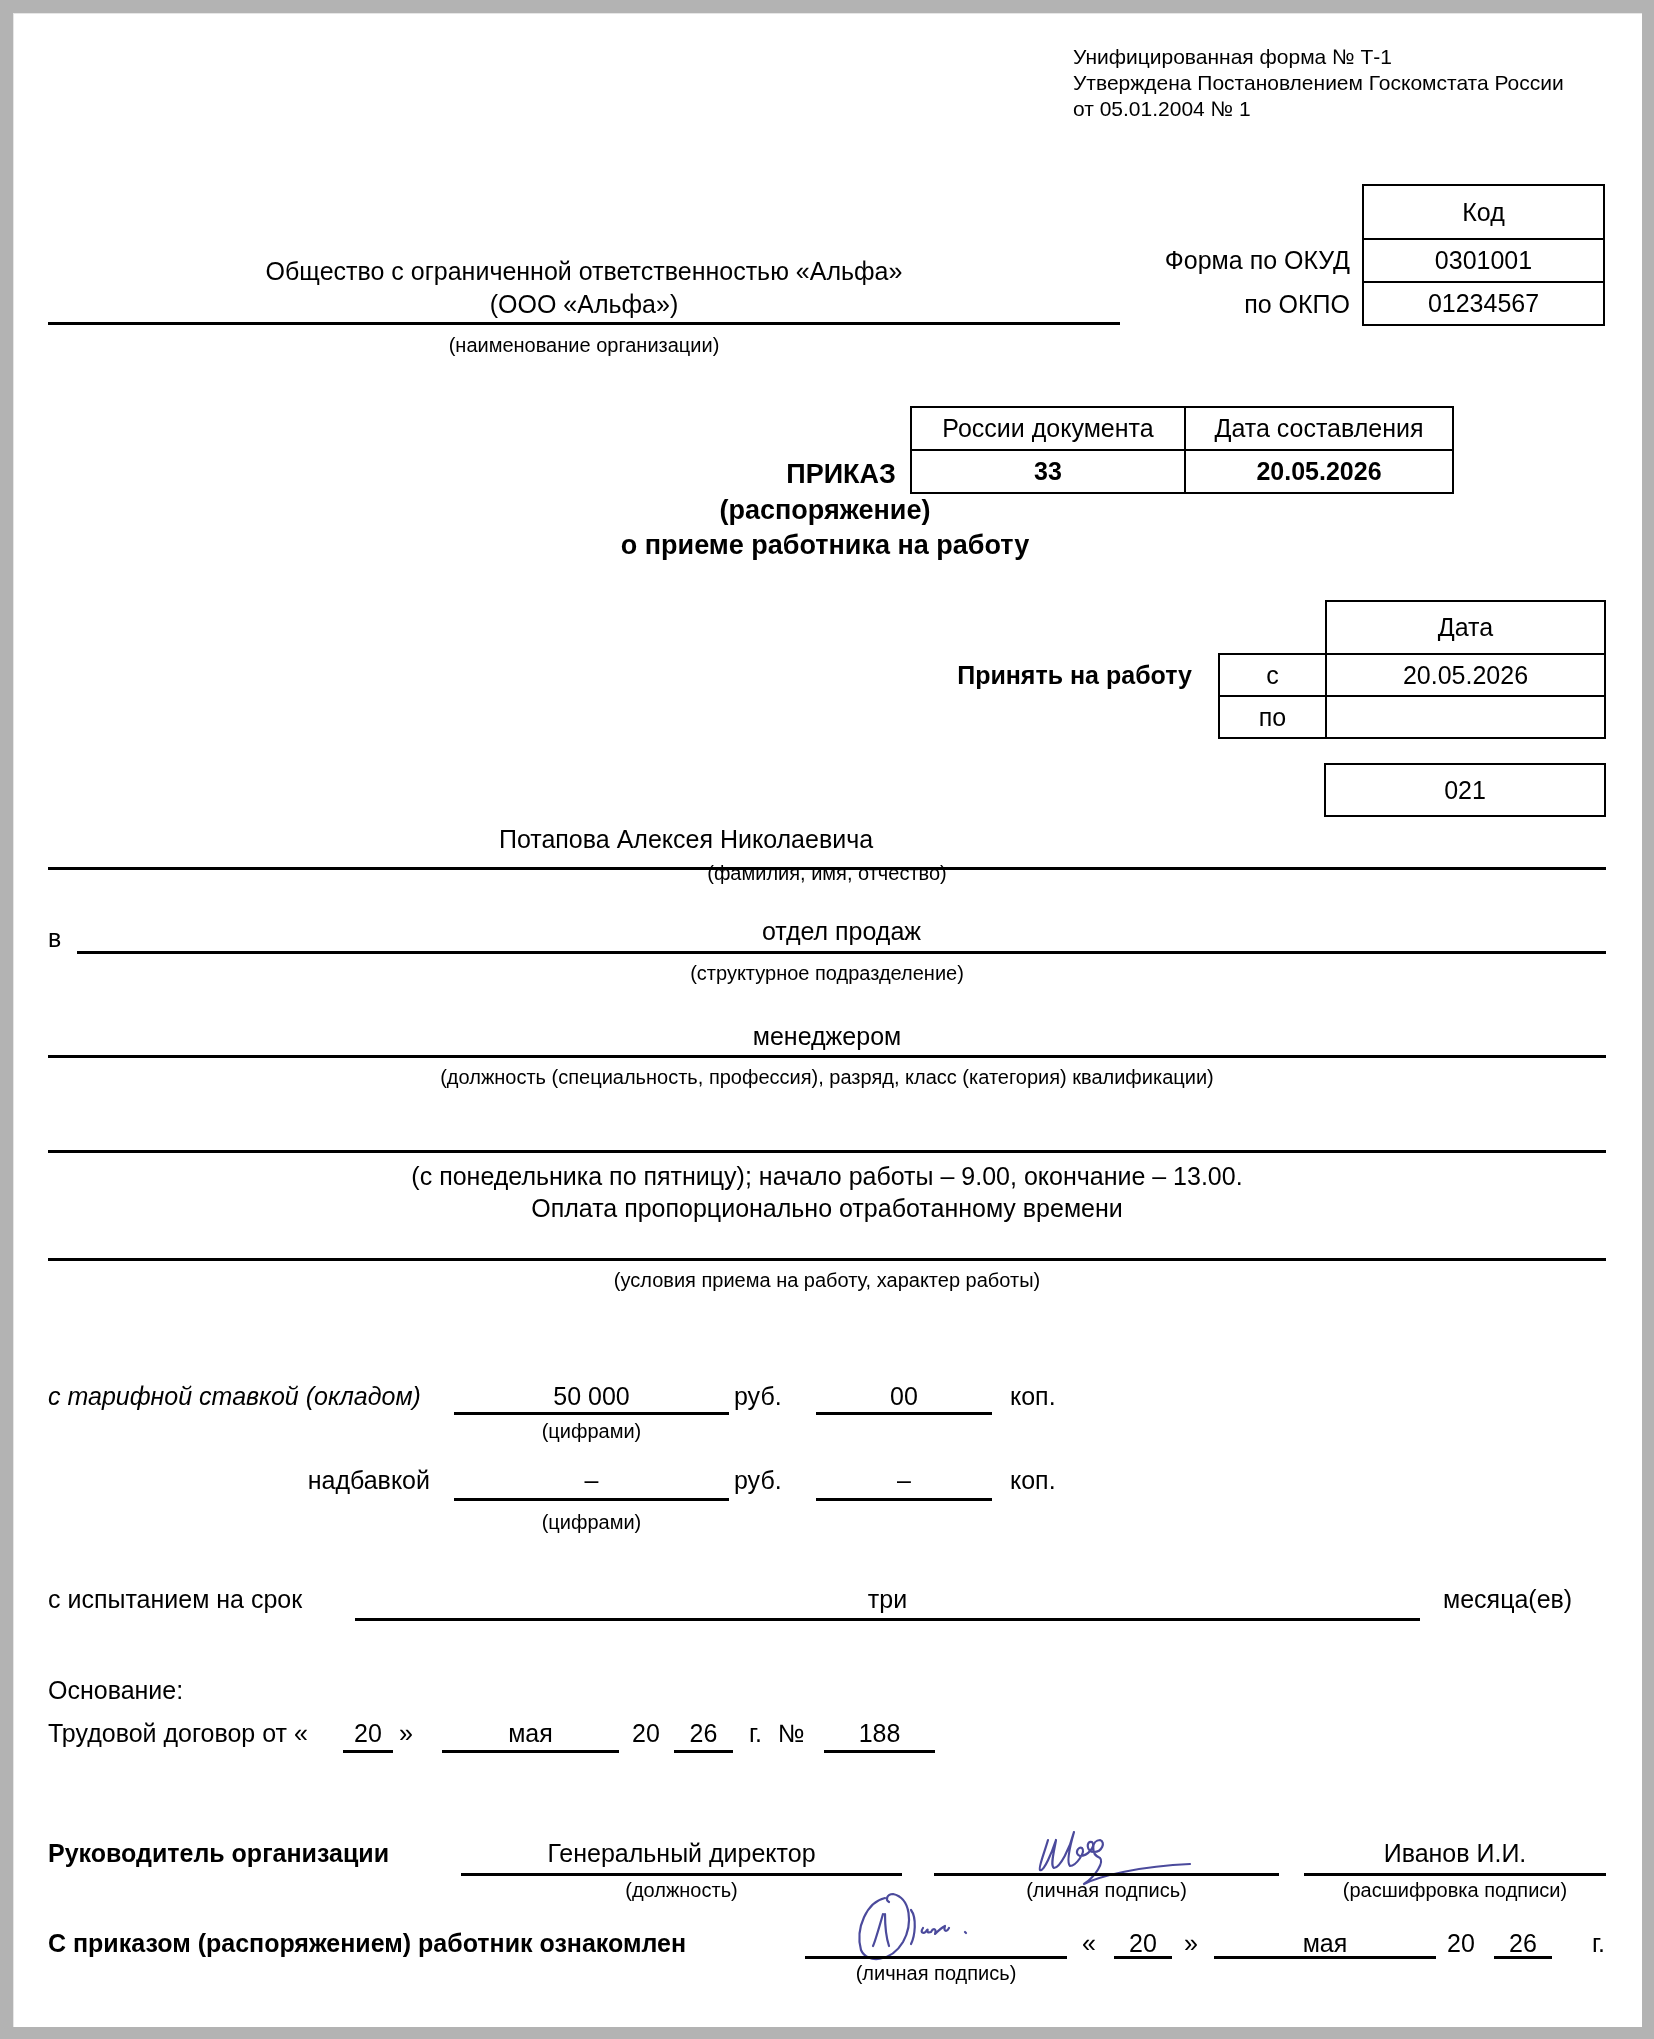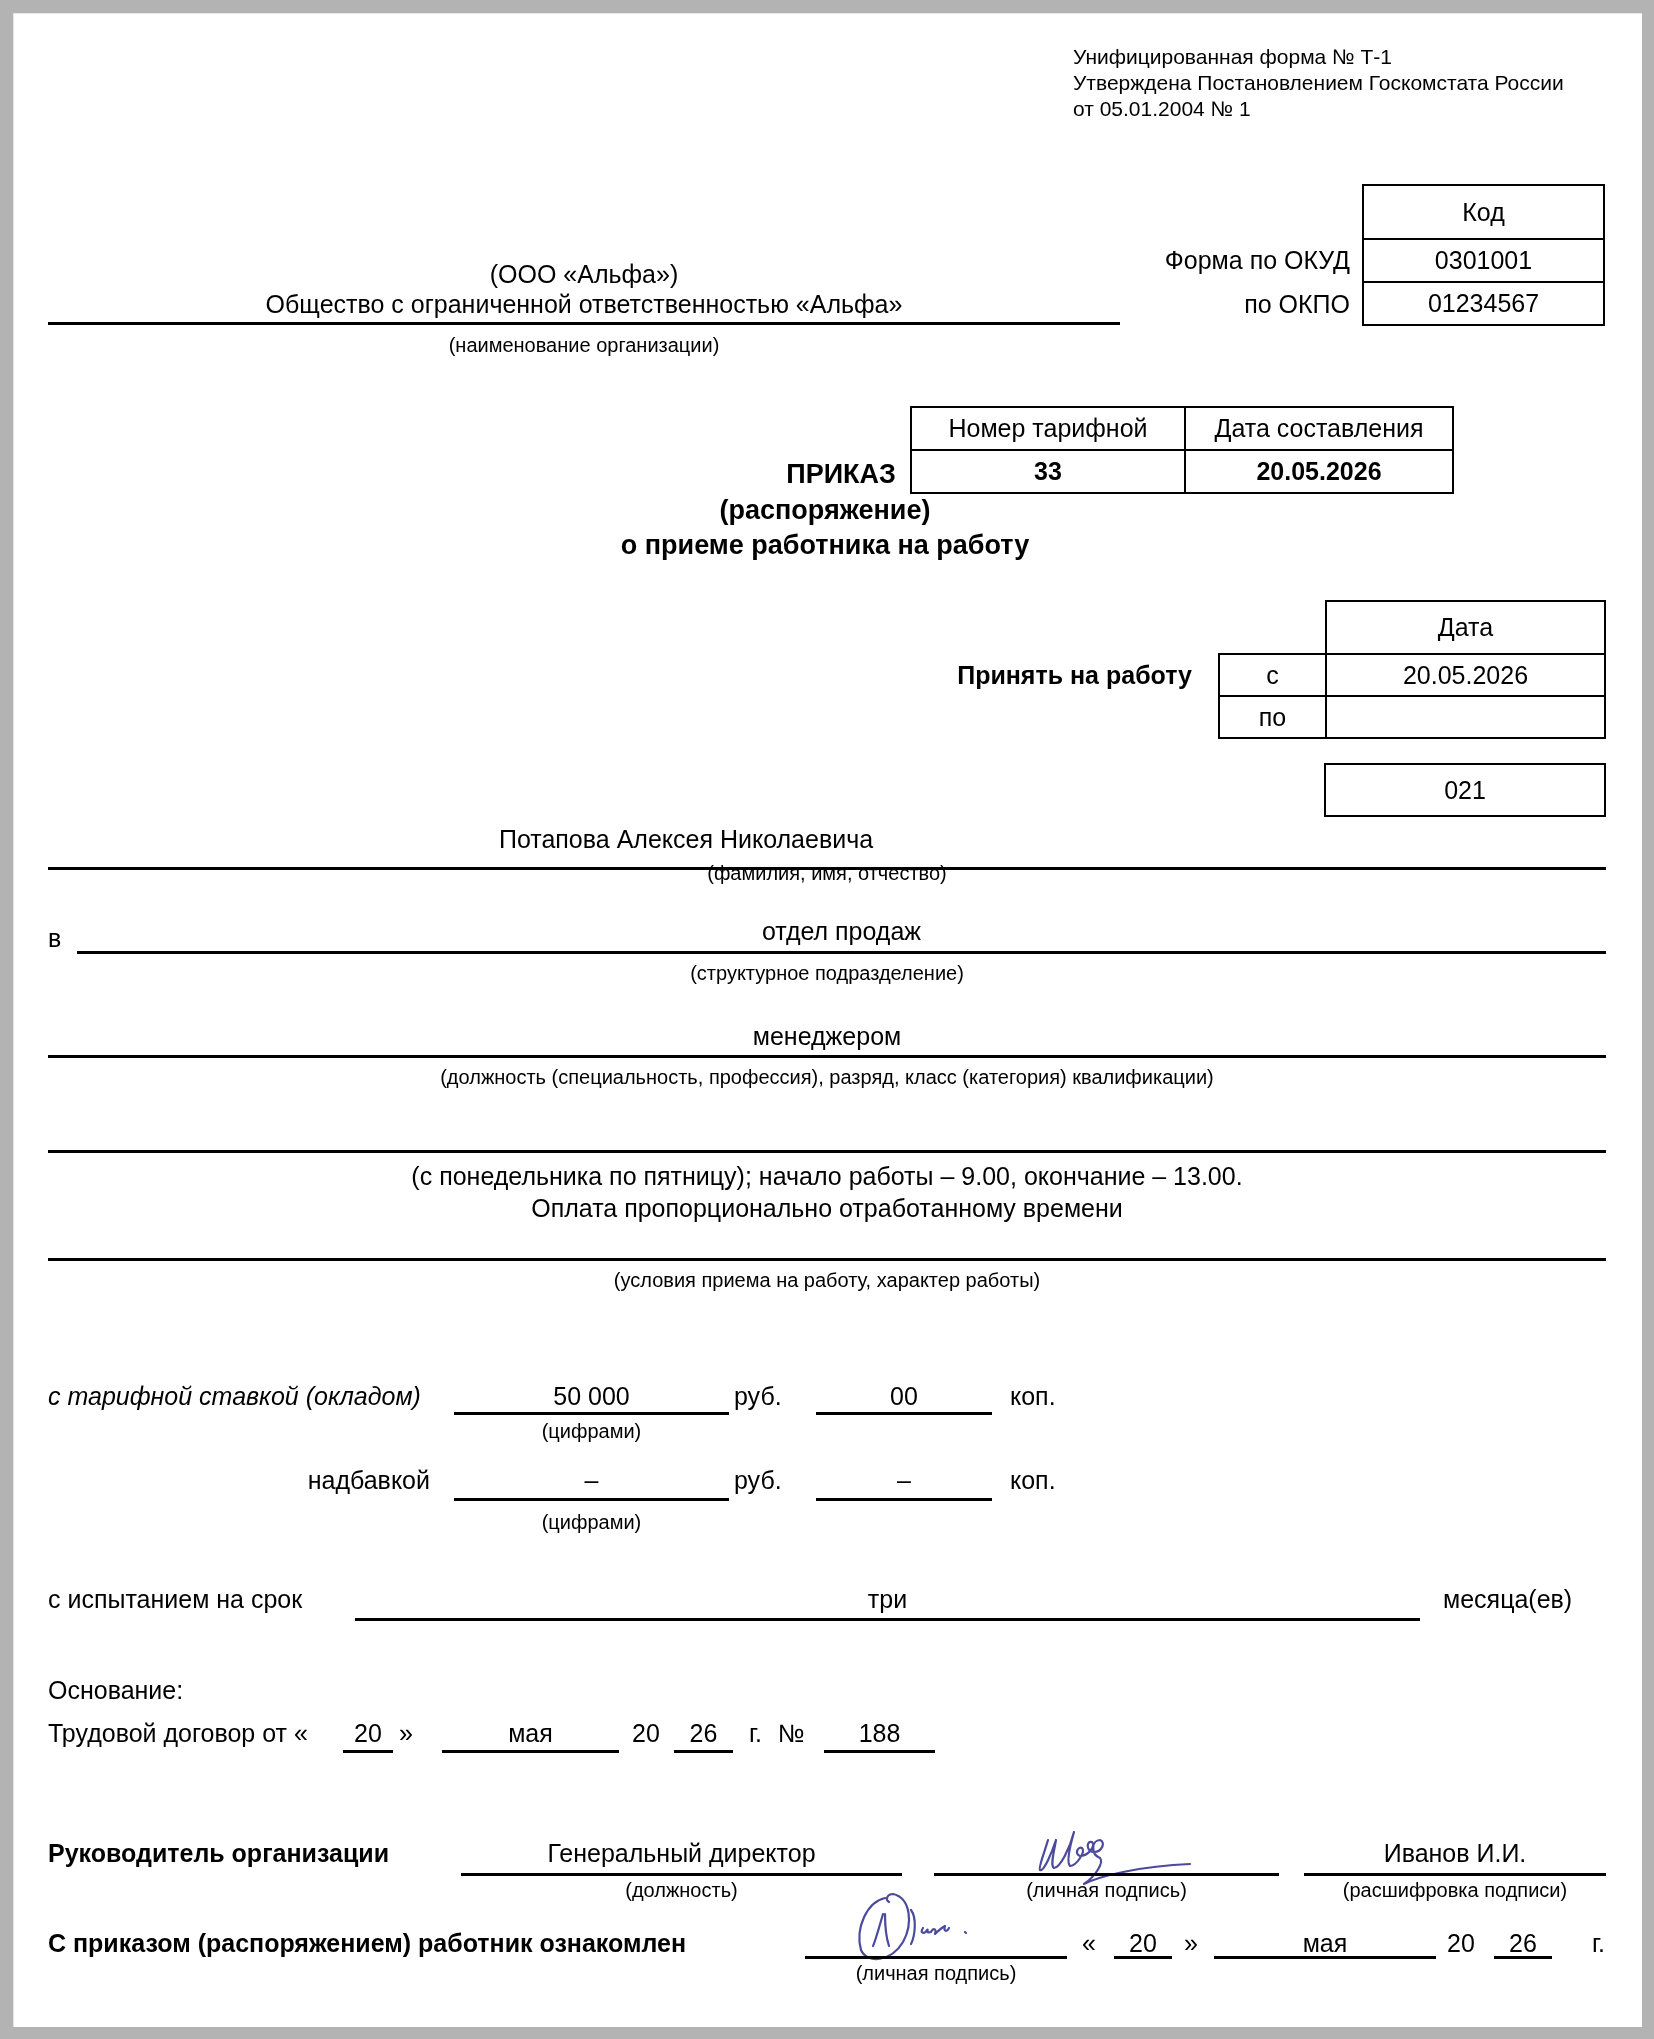--- a/index.html
+++ b/index.html
@@ -39,22 +39,22 @@
 
 <div class="page"></div>
 
 <div class="abs t21" style="left:1073px; top:44px;">
   <div>Унифицированная форма № Т-1</div>
   <div>Утверждена Постановлением Госкомстата России</div>
   <div>от 05.01.2004 № 1</div>
 </div>
 
 <div class="abs t24 center" style="left:48px; width:1072px; top:256px;">
+  <div>Общество с ограниченной ответственностью «Альфа»</div>
   <div style="margin-top:3px;">(ООО «Альфа»)</div>
-  <div>Общество с ограниченной ответственностью «Альфа»</div>
 </div>
 <div class="line" style="left:48px; width:1072px; top:322px;"></div>
 <div class="abs t20 center" style="left:48px; width:1072px; top:333px;">(наименование организации)</div>
 
 <div class="abs t24 right" style="left:1100px; width:250px; top:245px;">Форма по ОКУД</div>
 <div class="abs t24 right" style="left:1100px; width:250px; top:289px;">по ОКПО</div>
 <table class="grid" style="left:1362px; top:184px; width:243px;">
   <tbody>
       <tr style="height:54px;">
         <td>Код</td>
@@ -64,21 +64,21 @@
       </tr>
   <tr style="height:43px;">
         <td>01234567</td>
       </tr>
 </tbody>
   </table>
 
 <table class="grid" style="left:910px; top:406px; width:544px;">
   <tbody>
       <tr style="height:43px;">
-    <td style="width:272px;">Номер тарифной</td>
+    <td style="width:272px;">России документа</td>
     <td>Дата составления</td>
   </tr>
   <tr style="height:43px;">
     <td class="bold">33</td>
     <td class="bold">20.05.2026</td>
   </tr>
 </tbody>
   </table>
 
 <div class="abs t24 bold right" style="left:610px; width:286px; top:459px; font-size:27px;">ПРИКАЗ</div>

